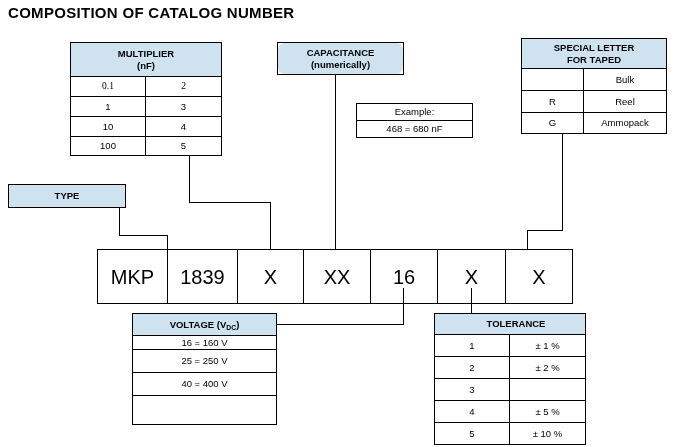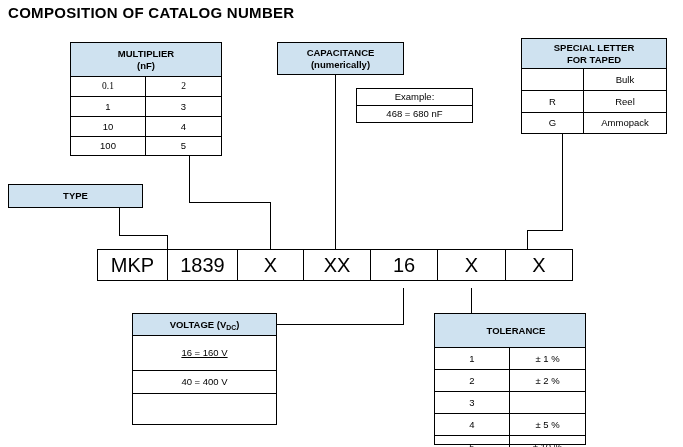--- a/index.html
+++ b/index.html
@@ -128,27 +128,27 @@
       <div class="cell divider" style="width:75px;">10</div>
       <div class="cell" style="width:75px;">4</div>
     </div>
     <div class="row last" style="height:18px;">
       <div class="cell divider" style="width:75px;">100</div>
       <div class="cell" style="width:75px;">5</div>
     </div>
   </div>
 
   <div class="box" style="left:277px; top:42px; width:127px; height:33px;">
-    <div class="hdr nobot" style="height:100%;">
+    <div class="hdr nobot" style="height:100%;border-radius:7px;">
       <span>CAPACITANCE</span>
       <span>(numerically)</span>
     </div>
   </div>
 
-  <div class="box" style="left:356px; top:88px; width:117px; height:35px;">
+  <div class="box" style="left:356px; top:103px; width:117px; height:35px;">
     <div class="row" style="height:17px;">
       <div class="cell" style="width:115px;">Example:</div>
     </div>
     <div class="row last" style="height:16px;">
       <div class="cell" style="width:115px;">468 = 680 nF</div>
     </div>
   </div>
 
   <div class="box" style="left:521px; top:38px; width:146px; height:96px;">
     <div class="hdr" style="height:30px;">
@@ -162,48 +162,51 @@
     <div class="row" style="height:22px;">
       <div class="cell divider" style="width:62px;">R</div>
       <div class="cell" style="width:82px;">Reel</div>
     </div>
     <div class="row last" style="height:20px;">
       <div class="cell divider" style="width:62px;">G</div>
       <div class="cell" style="width:82px;">Ammopack</div>
     </div>
   </div>
 
-  <div class="box" style="left:8px; top:184px; width:135px; height:24px; background:#15803d;">
+  <div class="box" style="left:8px; top:184px; width:118px; height:24px; background:#15803d;">
     <div class="hdr nobot" style="height:100%;">TYPE</div>
   </div>
 
-  <div class="catalog" style="left:97px; top:249px; width:476px; height:32px;">
+  <div class="catalog" style="left:97px; top:249px; width:476px; height:55px;">
     <div class="seg" style="width:70px;">MKP</div>
     <div class="seg" style="width:70px;">1839</div>
     <div class="seg" style="width:66px;">X</div>
     <div class="seg" style="width:67px;">XX</div>
     <div class="seg" style="width:67px;">16</div>
     <div class="seg" style="width:68px;">X</div>
     <div class="seg last" style="width:66px;">X</div>
   </div>
 
   <div class="box" style="left:132px; top:313px; width:145px; height:112px;">
     <div class="hdr" style="height:22px;">
       <span><span>VOLTAGE (V</span><sub>DC</sub><span>)</span></span>
     </div>
-    <div class="row" style="height:35px;text-decoration:underline;">
+    <div class="row" style="height:14px;">
       <div class="cell" style="width:143px;">16 = 160 V</div>
+    </div>
+    <div class="row" style="height:23px;">
+      <div class="cell" style="width:143px;">25 = 250 V</div>
     </div>
     <div class="row" style="height:23px;">
       <div class="cell" style="width:143px;">40 = 400 V</div>
     </div>
   </div>
 
   <div class="box" style="left:434px; top:313px; width:152px; height:132px;">
-    <div class="hdr" style="height:34px;padding-left:12px;">TOLERANCE</div>
+    <div class="hdr" style="height:21px;padding-left:12px;">TOLERANCE</div>
     <div class="row" style="height:22px;">
       <div class="cell divider" style="width:75px;">1</div>
       <div class="cell" style="width:75px;">± 1 %</div>
     </div>
     <div class="row" style="height:22px;">
       <div class="cell divider" style="width:75px;">2</div>
       <div class="cell" style="width:75px;">± 2 %</div>
     </div>
     <div class="row" style="height:22px;">
       <div class="cell divider" style="width:75px;">3</div>

